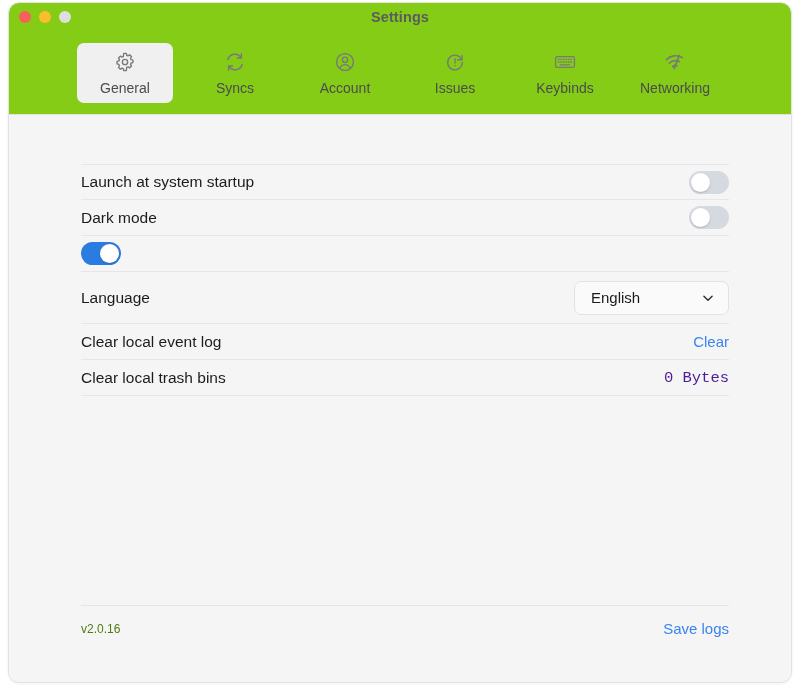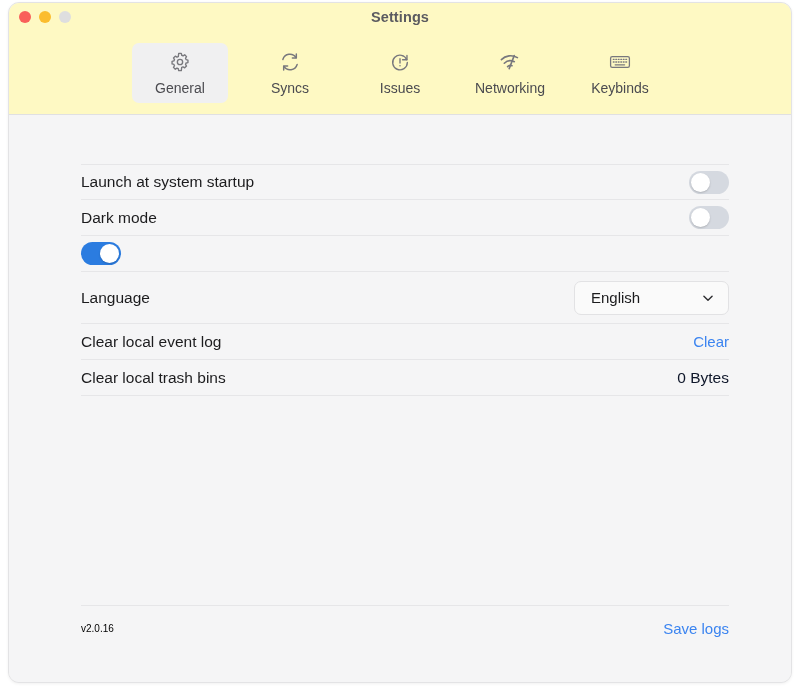--- a/index.html
+++ b/index.html
@@ -23,21 +23,21 @@
     border-radius: 11px;
     box-sizing: border-box;
     overflow: hidden;
     box-shadow: 0 1px 3px rgba(0,0,0,0.06);
   }
 
   
   .titlebar {
     position: relative;
     height: 112px;
-    background: #fef9c3;
+    background: #84cc16;
     border-bottom: 1px solid #e0e0e2;
     box-sizing: border-box;
     text-decoration: underline;
   }
 
   .traffic-lights {
     position: absolute;
     left: 10px;
     top: 8px;
     display: flex;
@@ -182,38 +182,39 @@
     align-items: center;
   }
 
   .link {
     font-size: 15px;
     color: #3b84f0;
     cursor: default;
   }
   .muted {
     font-size: 15.5px;
-    color: #0f172a;
+    color: #4c1d95;
+    font-family: Liberation Mono, monospace;
   }
 
   
   .footer {
     position: absolute;
     left: 72px;
     right: 62px;
     bottom: 46px;
     padding-top: 14px;
     border-top: 1px solid #e6e6e8;
     display: flex;
     align-items: center;
     justify-content: space-between;
   }
   .footer .version {
-    font-size: 10px;
-    color: #000000;
+    font-size: 12px;
+    color: #4d7c0f;
   }
   .footer .save-logs {
     font-size: 15px;
     color: #3b84f0;
     cursor: default;
   }
 </style>
 </head>
 <body>
 
@@ -246,43 +247,41 @@
           <svg width="22" height="22" viewBox="0 0 24 24" fill="none" stroke="currentColor" stroke-width="1.6" stroke-linecap="round" stroke-linejoin="round">
             <path d="M4.2 9.2A8 8 0 0 1 18.6 7.2"></path>
             <path d="M19.8 14.8A8 8 0 0 1 5.4 16.8"></path>
             <polyline points="18.9,3.3 18.9,7.6 14.6,7.6"></polyline>
             <polyline points="5.1,20.7 5.1,16.4 9.4,16.4"></polyline>
           </svg>
         </span>
         <span class="tab-label">Syncs</span>
       </div>
 
+      <div class="tab">
+        <span class="tab-icon">
+          <svg width="22" height="22" viewBox="0 0 24 24" fill="none" stroke="currentColor" stroke-width="1.5" stroke-linecap="round" stroke-linejoin="round">
+            <circle cx="12" cy="12" r="9.2"></circle>
+            <circle cx="12" cy="9.6" r="2.9"></circle>
+            <path d="M6.6 18.6a5.8 5.8 0 0 1 10.8 0"></path>
+          </svg>
+        </span>
+        <span class="tab-label">Account</span>
+      </div>
 
       <div class="tab">
         <span class="tab-icon">
           <svg width="22" height="22" viewBox="0 0 24 24" fill="none" stroke="currentColor" stroke-width="1.5" stroke-linecap="round" stroke-linejoin="round">
             <path d="M19.4 9.5A8 8 0 1 0 20 12.6"></path>
             <polyline points="19.6,4.8 19.6,9.6 14.8,9.6"></polyline>
             <line x1="12" y1="8.4" x2="12" y2="13.2"></line>
             <circle cx="12" cy="16.1" r="0.85" fill="currentColor" stroke="none"></circle>
           </svg>
         </span>
         <span class="tab-label">Issues</span>
-      </div>
-
-      <div class="tab">
-        <span class="tab-icon">
-          <svg width="24" height="24" viewBox="0 0 24 24" fill="none" stroke="currentColor" stroke-width="1.6" stroke-linecap="round" stroke-linejoin="round">
-            <path d="M3.4 9.6C7.4 5.4 14.2 4.6 19.4 7.6"></path>
-            <path d="M6.3 13.2c2.6-2.6 6.6-3.2 10-1.5"></path>
-            <path d="M9.6 16.6c1.2-1.2 2.9-1.5 4.4-0.9"></path>
-            <line x1="16.2" y1="5.6" x2="11.2" y2="18.6"></line>
-          </svg>
-        </span>
-        <span class="tab-label">Networking</span>
       </div>
 
       <div class="tab">
         <span class="tab-icon">
           <svg width="24" height="24" viewBox="0 0 24 24" fill="none" stroke="currentColor" stroke-width="1.3" stroke-linecap="round" stroke-linejoin="round">
             <rect x="2.6" y="6.6" width="18.8" height="10.8" rx="1.6"></rect>
             <line x1="5.3" y1="9.3" x2="6.1" y2="9.3"></line>
             <line x1="7.8" y1="9.3" x2="8.6" y2="9.3"></line>
             <line x1="10.3" y1="9.3" x2="11.1" y2="9.3"></line>
             <line x1="12.8" y1="9.3" x2="13.6" y2="9.3"></line>
@@ -293,20 +292,32 @@
             <line x1="10.3" y1="12" x2="11.1" y2="12"></line>
             <line x1="12.8" y1="12" x2="13.6" y2="12"></line>
             <line x1="15.3" y1="12" x2="16.1" y2="12"></line>
             <line x1="17.8" y1="12" x2="18.6" y2="12"></line>
             <line x1="7.2" y1="14.8" x2="16.6" y2="14.8"></line>
           </svg>
         </span>
         <span class="tab-label">Keybinds</span>
       </div>
 
+      <div class="tab">
+        <span class="tab-icon">
+          <svg width="24" height="24" viewBox="0 0 24 24" fill="none" stroke="currentColor" stroke-width="1.6" stroke-linecap="round" stroke-linejoin="round">
+            <path d="M3.4 9.6C7.4 5.4 14.2 4.6 19.4 7.6"></path>
+            <path d="M6.3 13.2c2.6-2.6 6.6-3.2 10-1.5"></path>
+            <path d="M9.6 16.6c1.2-1.2 2.9-1.5 4.4-0.9"></path>
+            <line x1="16.2" y1="5.6" x2="11.2" y2="18.6"></line>
+          </svg>
+        </span>
+        <span class="tab-label">Networking</span>
+      </div>
+
     </div>
   </div>
 
   <div class="content">
 
     <div class="settings-list">
 
       <div class="row">
         <span class="row-label">Launch at system startup</span>
         <div class="toggle">

